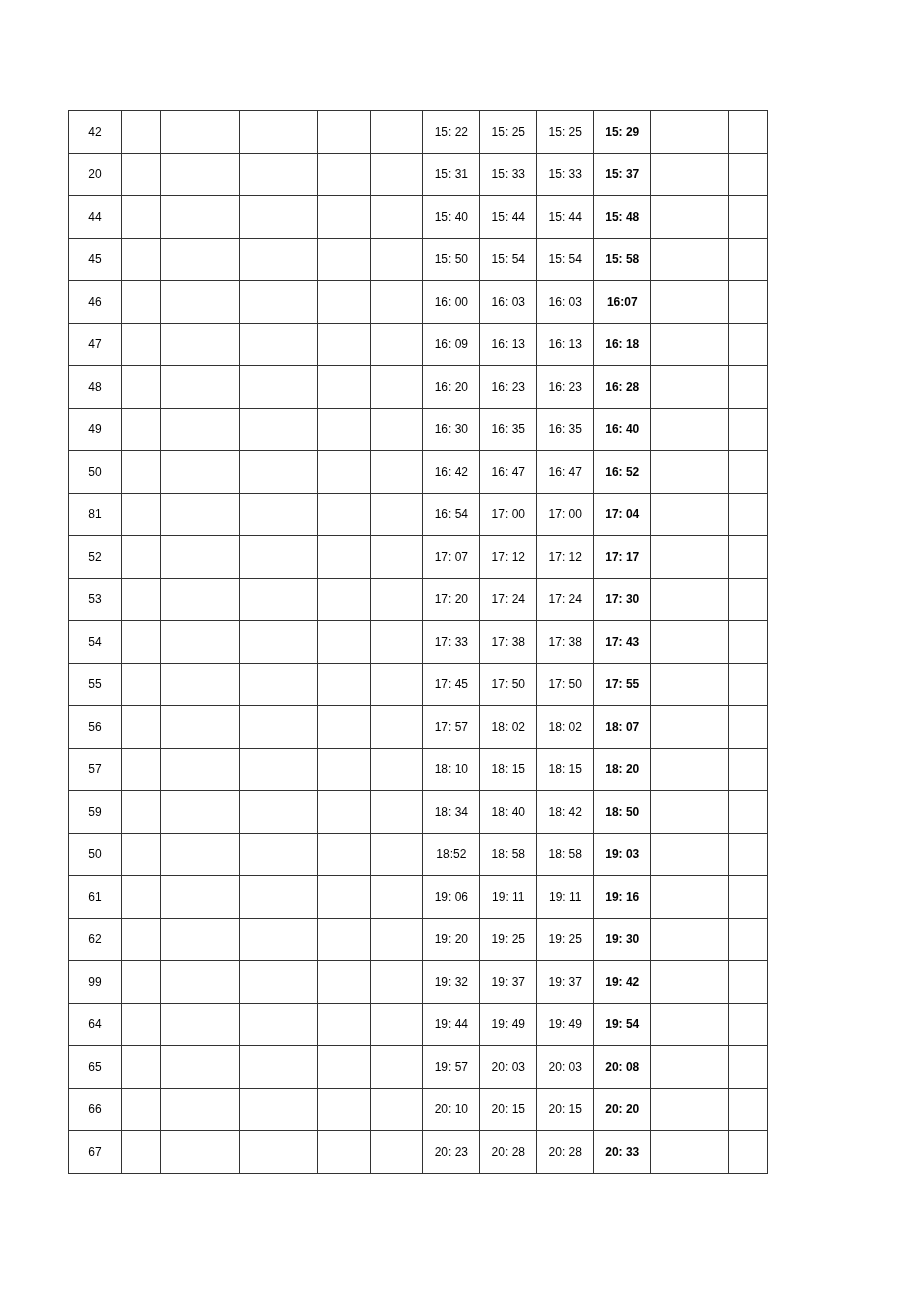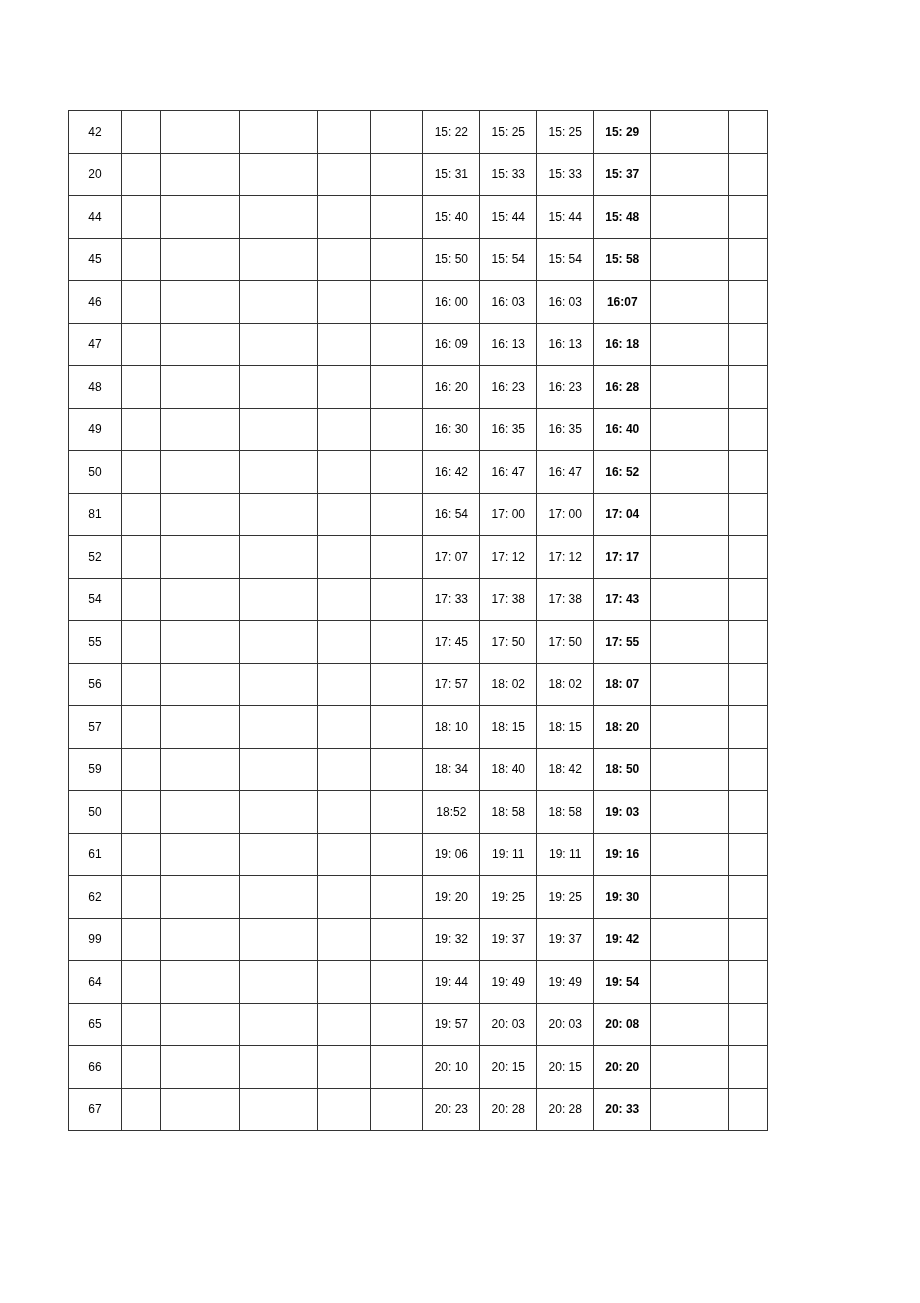--- a/index.html
+++ b/index.html
@@ -204,20 +204,34 @@
           <td class="c4"></td>
           <td class="c5"></td>
           <td class="c6">17: 07</td>
           <td class="c7">17: 12</td>
           <td class="c8">17: 12</td>
           <td class="c9">17: 17</td>
           <td class="c10"></td>
           <td class="c11"></td>
         </tr>
         <tr>
+          <td class="c0">53</td>
+          <td class="c1"></td>
+          <td class="c2"></td>
+          <td class="c3"></td>
+          <td class="c4"></td>
+          <td class="c5"></td>
+          <td class="c6">17: 20</td>
+          <td class="c7">17: 24</td>
+          <td class="c8">17: 24</td>
+          <td class="c9">17: 30</td>
+          <td class="c10"></td>
+          <td class="c11"></td>
+        </tr>
+        <tr>
           <td class="c0">54</td>
           <td class="c1"></td>
           <td class="c2"></td>
           <td class="c3"></td>
           <td class="c4"></td>
           <td class="c5"></td>
           <td class="c6">17: 33</td>
           <td class="c7">17: 38</td>
           <td class="c8">17: 38</td>
           <td class="c9">17: 43</td>

